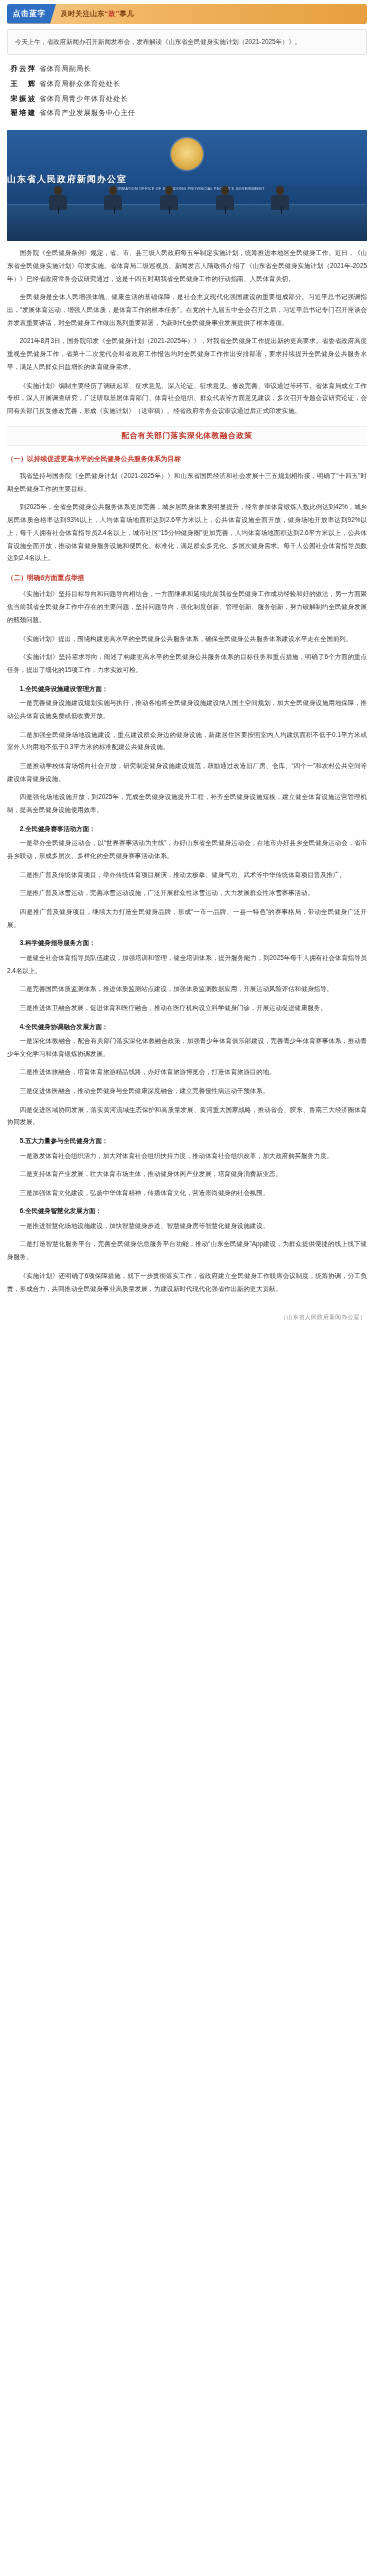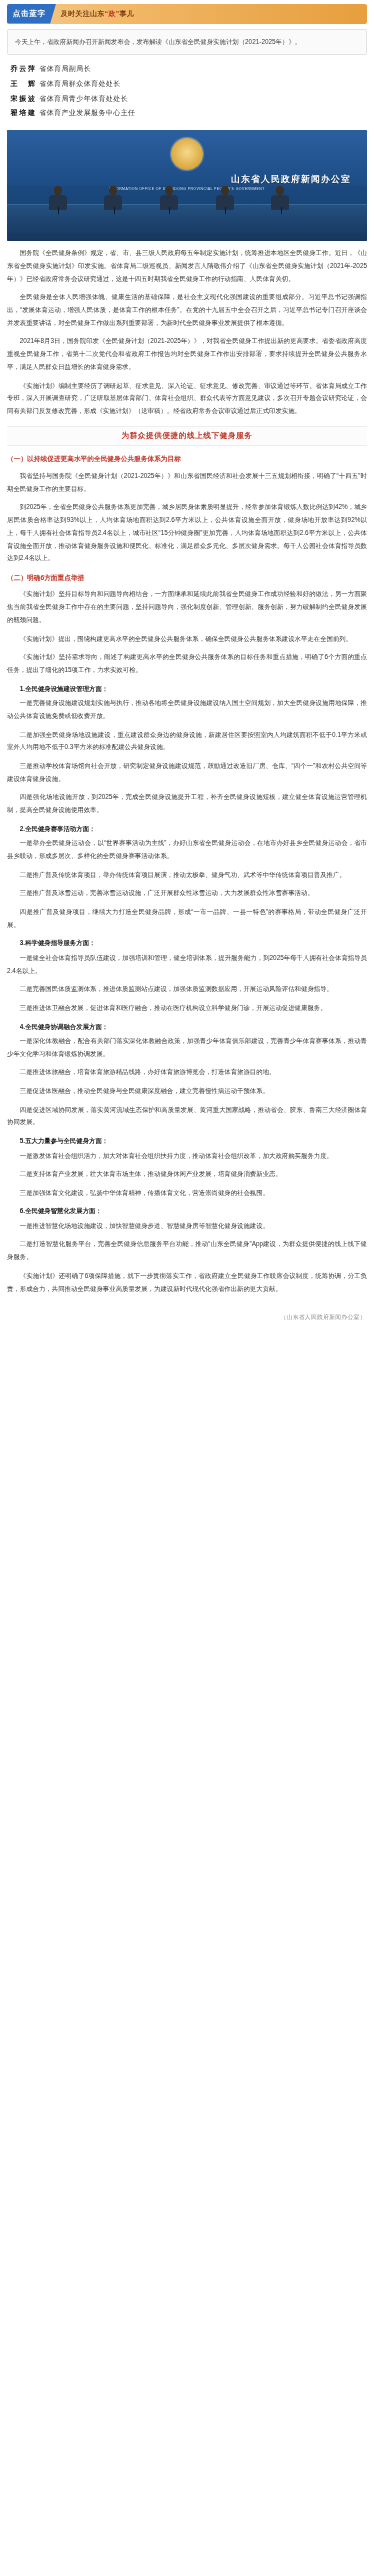--- a/index.html
+++ b/index.html
@@ -96,21 +96,21 @@
     position:absolute;top:0;left:0;right:0;height:56px;
     background:linear-gradient(180deg,#2a5f9e,#1d4c85);
   }
   .photo .pc-seal{
     position:absolute;left:50%;top:8.2px;transform:translateX(-50%);
     width:32px;height:32px;border-radius:50%;
     background:radial-gradient(circle at 50% 45%,#f6d98a,#d9a73e 70%,#b8872b 100%);
     box-shadow:0 0 0 1.2px rgba(255,255,255,.25);
   }
   .photo .pc-title{
-    position:absolute;left:0;right:16px;top:44px;text-align:right;
+    position:absolute;left:0;right:16px;top:44px;text-align:left;
     color:#ffffff;font-size:8.8px;font-weight:bold;letter-spacing:1.2px;
     text-shadow:0 0.6px 1.2px rgba(0,0,0,.35);
   }
   .photo .pc-sub{
     position:absolute;left:0;right:0;top:57px;text-align:center;
     color:#cfe0f2;font-size:3.5px;letter-spacing:0.4px;
   }
   .photo .pc-desk{
     position:absolute;left:0;right:0;bottom:0;height:36px;
     background:linear-gradient(180deg,#24507f,#16365c);
@@ -253,21 +253,21 @@
 
   <div class="body-wrap">
 
     <p class="p">国务院《全民健身条例》规定，省、市、县三级人民政府每五年制定实施计划，统筹推进本地区全民健身工作。近日，《山东省全民健身实施计划》印发实施。省体育局二级巡视员、新闻发言人隋敬伟介绍了《山东省全民健身实施计划（2021年-2025年）》已经省政府常务会议研究通过，这是十四五时期我省全民健身工作的行动指南、人民体育关切。</p>
 
 
     <p class="p">全民健身是全体人民增强体魄、健康生活的基础保障，是社会主义现代化强国建设的重要组成部分。习近平总书记强调指出，“发展体育运动，增强人民体质，是体育工作的根本任务”。在党的十九届五中全会召开之后，习近平总书记专门召开座谈会并发表重要讲话，对全民健身工作做出系列重要部署，为新时代全民健身事业发展提供了根本遵循。</p>
     <p class="p">2021年8月3日，国务院印发《全民健身计划（2021-2025年）》，对我省全民健身工作提出新的更高要求。省委省政府高度重视全民健身工作，省第十二次党代会和省政府工作报告均对全民健身工作作出安排部署，要求持续提升全民健身公共服务水平，满足人民群众日益增长的体育健身需求。</p>
     <p class="p">《实施计划》编制主要经历了调研起草、征求意见、深入论证、征求意见、修改完善、审议通过等环节。省体育局成立工作专班，深入开展调查研究，广泛听取基层体育部门、体育社会组织、群众代表等方面意见建议，多次召开专题会议研究论证，会同有关部门反复修改完善，形成《实施计划》（送审稿）。经省政府常务会议审议通过后正式印发实施。</p>
 
-    <div class="sub-head boxed">为群众提供便捷的线上线下健身服务</div>
+    <div class="sub-head boxed">配合有关部门落实深化体教融合政策</div>
 
     <p class="h-red">（一）以持续促进更高水平的全民健身公共服务体系为目标</p>
     <p class="p">我省坚持与国务院《全民健身计划（2021-2025年）》和山东省国民经济和社会发展十三五规划相衔接，明确了“十四五”时期全民健身工作的主要目标。</p>
     <p class="p">到2025年，全省全民健身公共服务体系更加完善，城乡居民身体素质明显提升，经常参加体育锻炼人数比例达到42%，城乡居民体质合格率达到93%以上，人均体育场地面积达到2.6平方米以上，公共体育设施全面开放，健身场地开放率达到92%以上，每千人拥有社会体育指导员2.4名以上，城市社区“15分钟健身圈”更加完善，人均体育场地面积达到2.6平方米以上，公共体育设施全面开放，推动体育健身服务设施和便民化、标准化，满足群众多元化、多层次健身需求。每千人公园社会体育指导员数达到2.4名以上。</p>
 
     <p class="h-red">（二）明确6方面重点举措</p>
     <p class="p">《实施计划》坚持目标导向和问题导向相结合，一方面继承和延续此前我省全民健身工作成功经验和好的做法，另一方面聚焦当前我省全民健身工作中存在的主要问题，坚持问题导向，强化制度创新、管理创新、服务创新，努力破解制约全民健身发展的瓶颈问题。</p>
     <p class="p">《实施计划》提出，围绕构建更高水平的全民健身公共服务体系，确保全民健身公共服务体系建设水平走在全国前列。</p>
     <p class="p">《实施计划》坚持需求导向，阐述了构建更高水平的全民健身公共服务体系的目标任务和重点措施，明确了6个方面的重点任务，提出了细化的15项工作，力求实效可检。</p>
 

